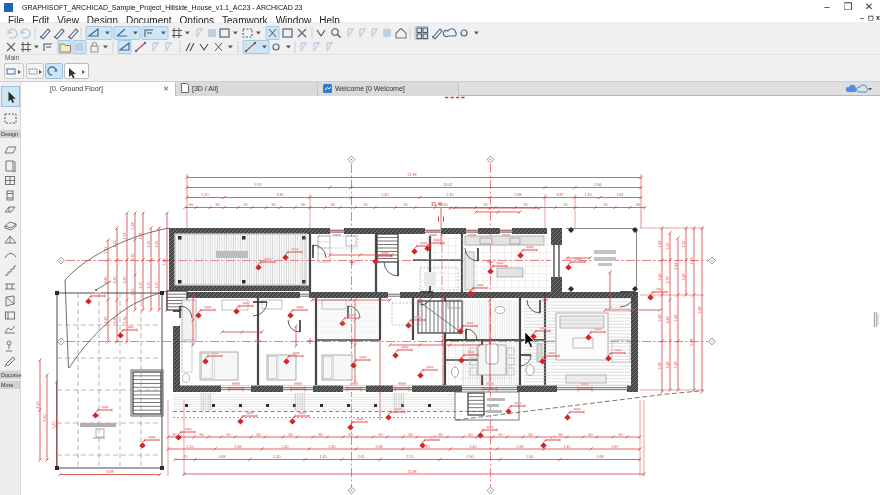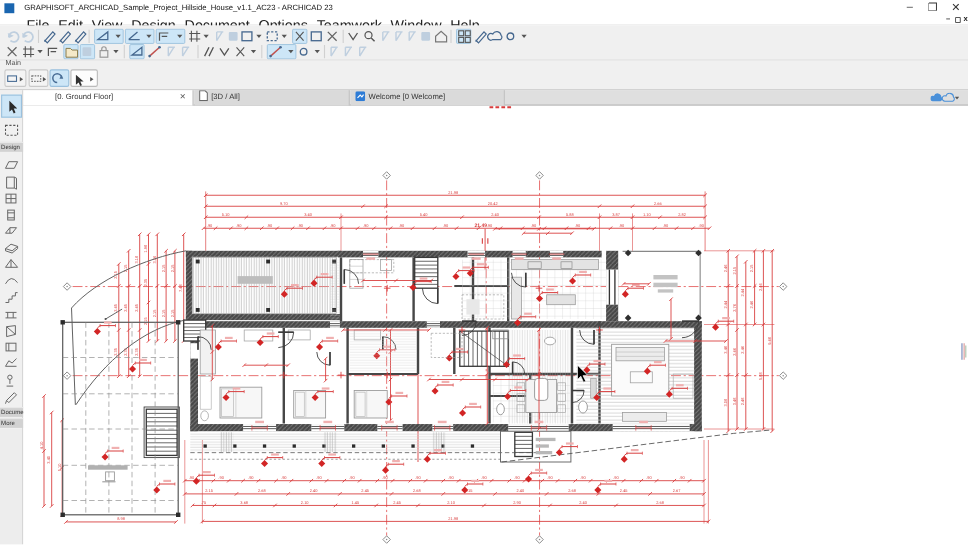--- a/index.html
+++ b/index.html
@@ -1,19 +1,19 @@
 <!DOCTYPE html>
 <html><head><meta charset="utf-8"><style>
 *{margin:0;padding:0;box-sizing:border-box}
 html,body{width:880px;height:495px;overflow:hidden;font-family:"Liberation Sans",sans-serif;background:#fff;position:relative}
 .abs{position:absolute}
 .titlebar{left:0;top:0;width:880px;height:23px;background:#fff;border-bottom:1px solid #ededed}
 .title-ico{left:4px;top:3px;width:9px;height:9px;background:#1a66b0}
 .title-txt{left:22px;top:3.5px;font-size:7px;color:#111}
-.menu{left:24px;top:14.5px;font-size:13px;color:#222}
+.menu{left:8px;top:14.5px;font-size:10px;color:#222}
 .menu span{margin-right:8px}
 .winbtn{top:1px;font-size:10px;color:#333;width:22px;text-align:center}
 .toolzone{left:0;top:23px;width:880px;height:61px;background:#f0f0f0}
 .mdi{top:14px;font-size:7px;color:#222;font-weight:bold}
 .mainlbl{left:5px;top:54px;font-size:6.5px;color:#555}
 .btnrow{left:4px;top:63px;height:17px}
 .btn{position:absolute;top:0;height:16px;border:1px solid #c9c9c9;background:#f4f4f4;border-radius:2px}
 .btn.blue{background:#cde6f7;border-color:#9ac0dd}
 .btn.white{background:#fdfdfd;border-color:#bbb}
 .tabbar{left:21px;top:82px;width:859px;height:14px;background:#dfdfdf;border-bottom:1px solid #b8b8b8}

